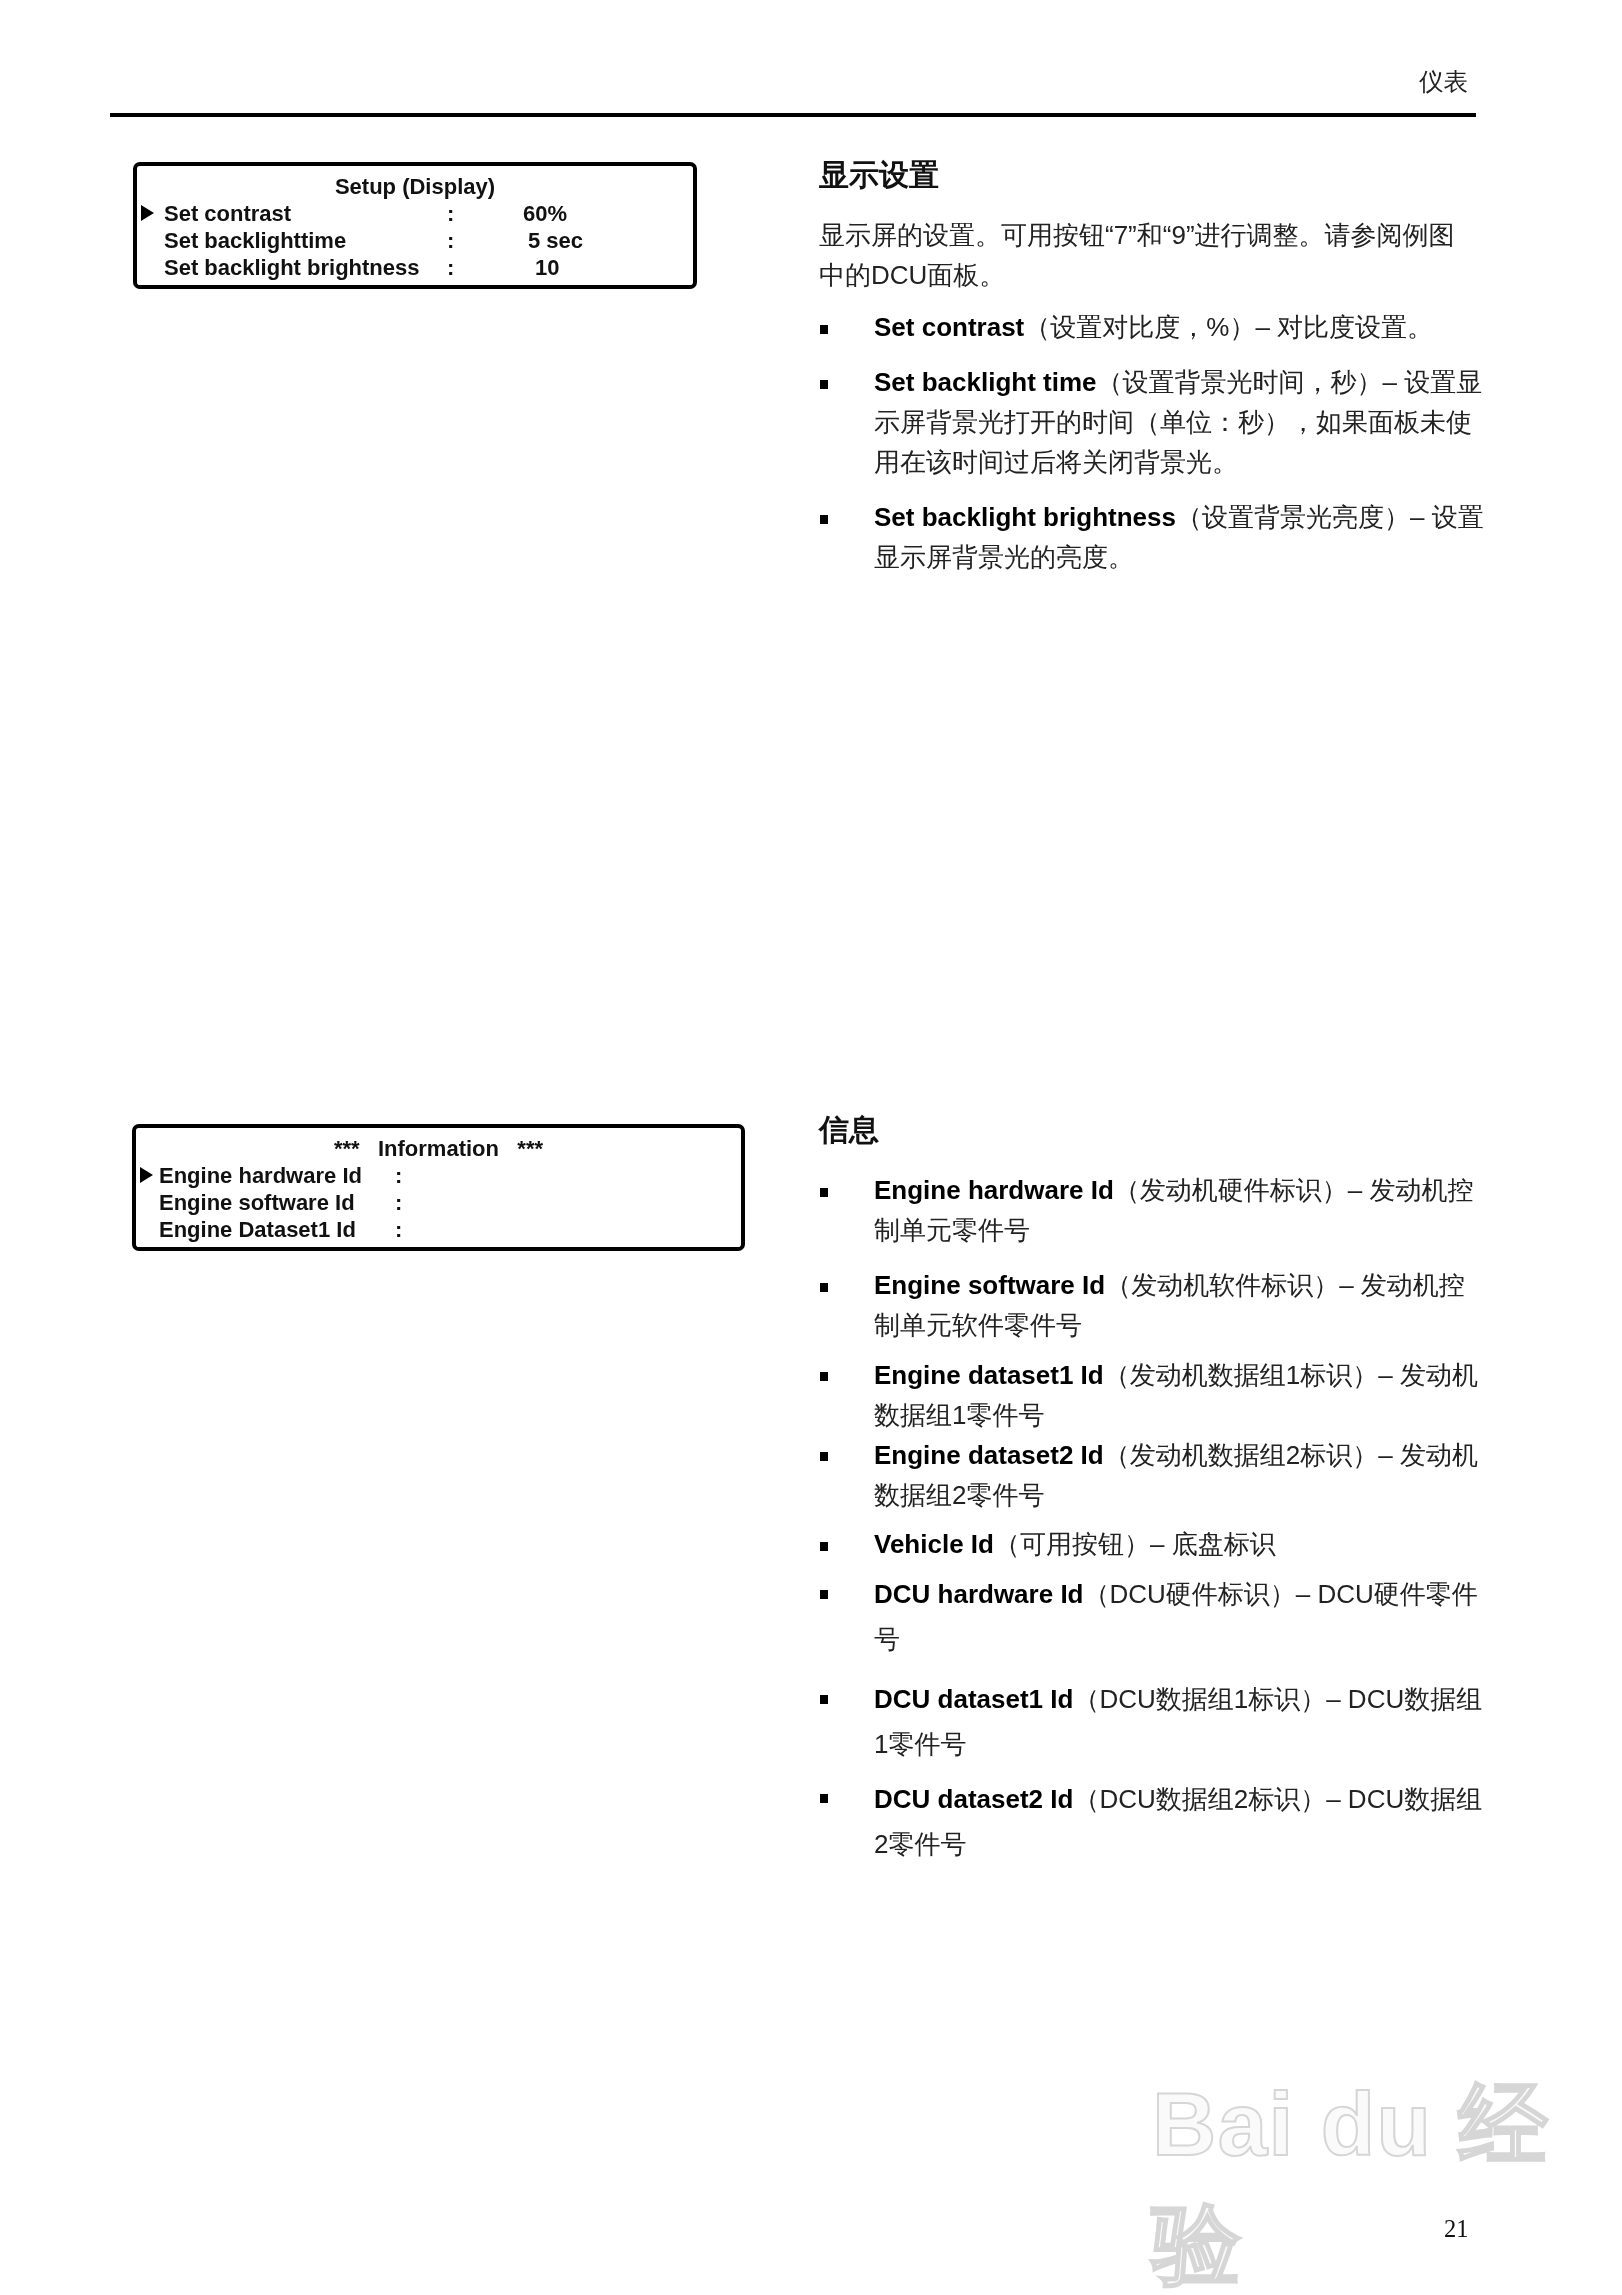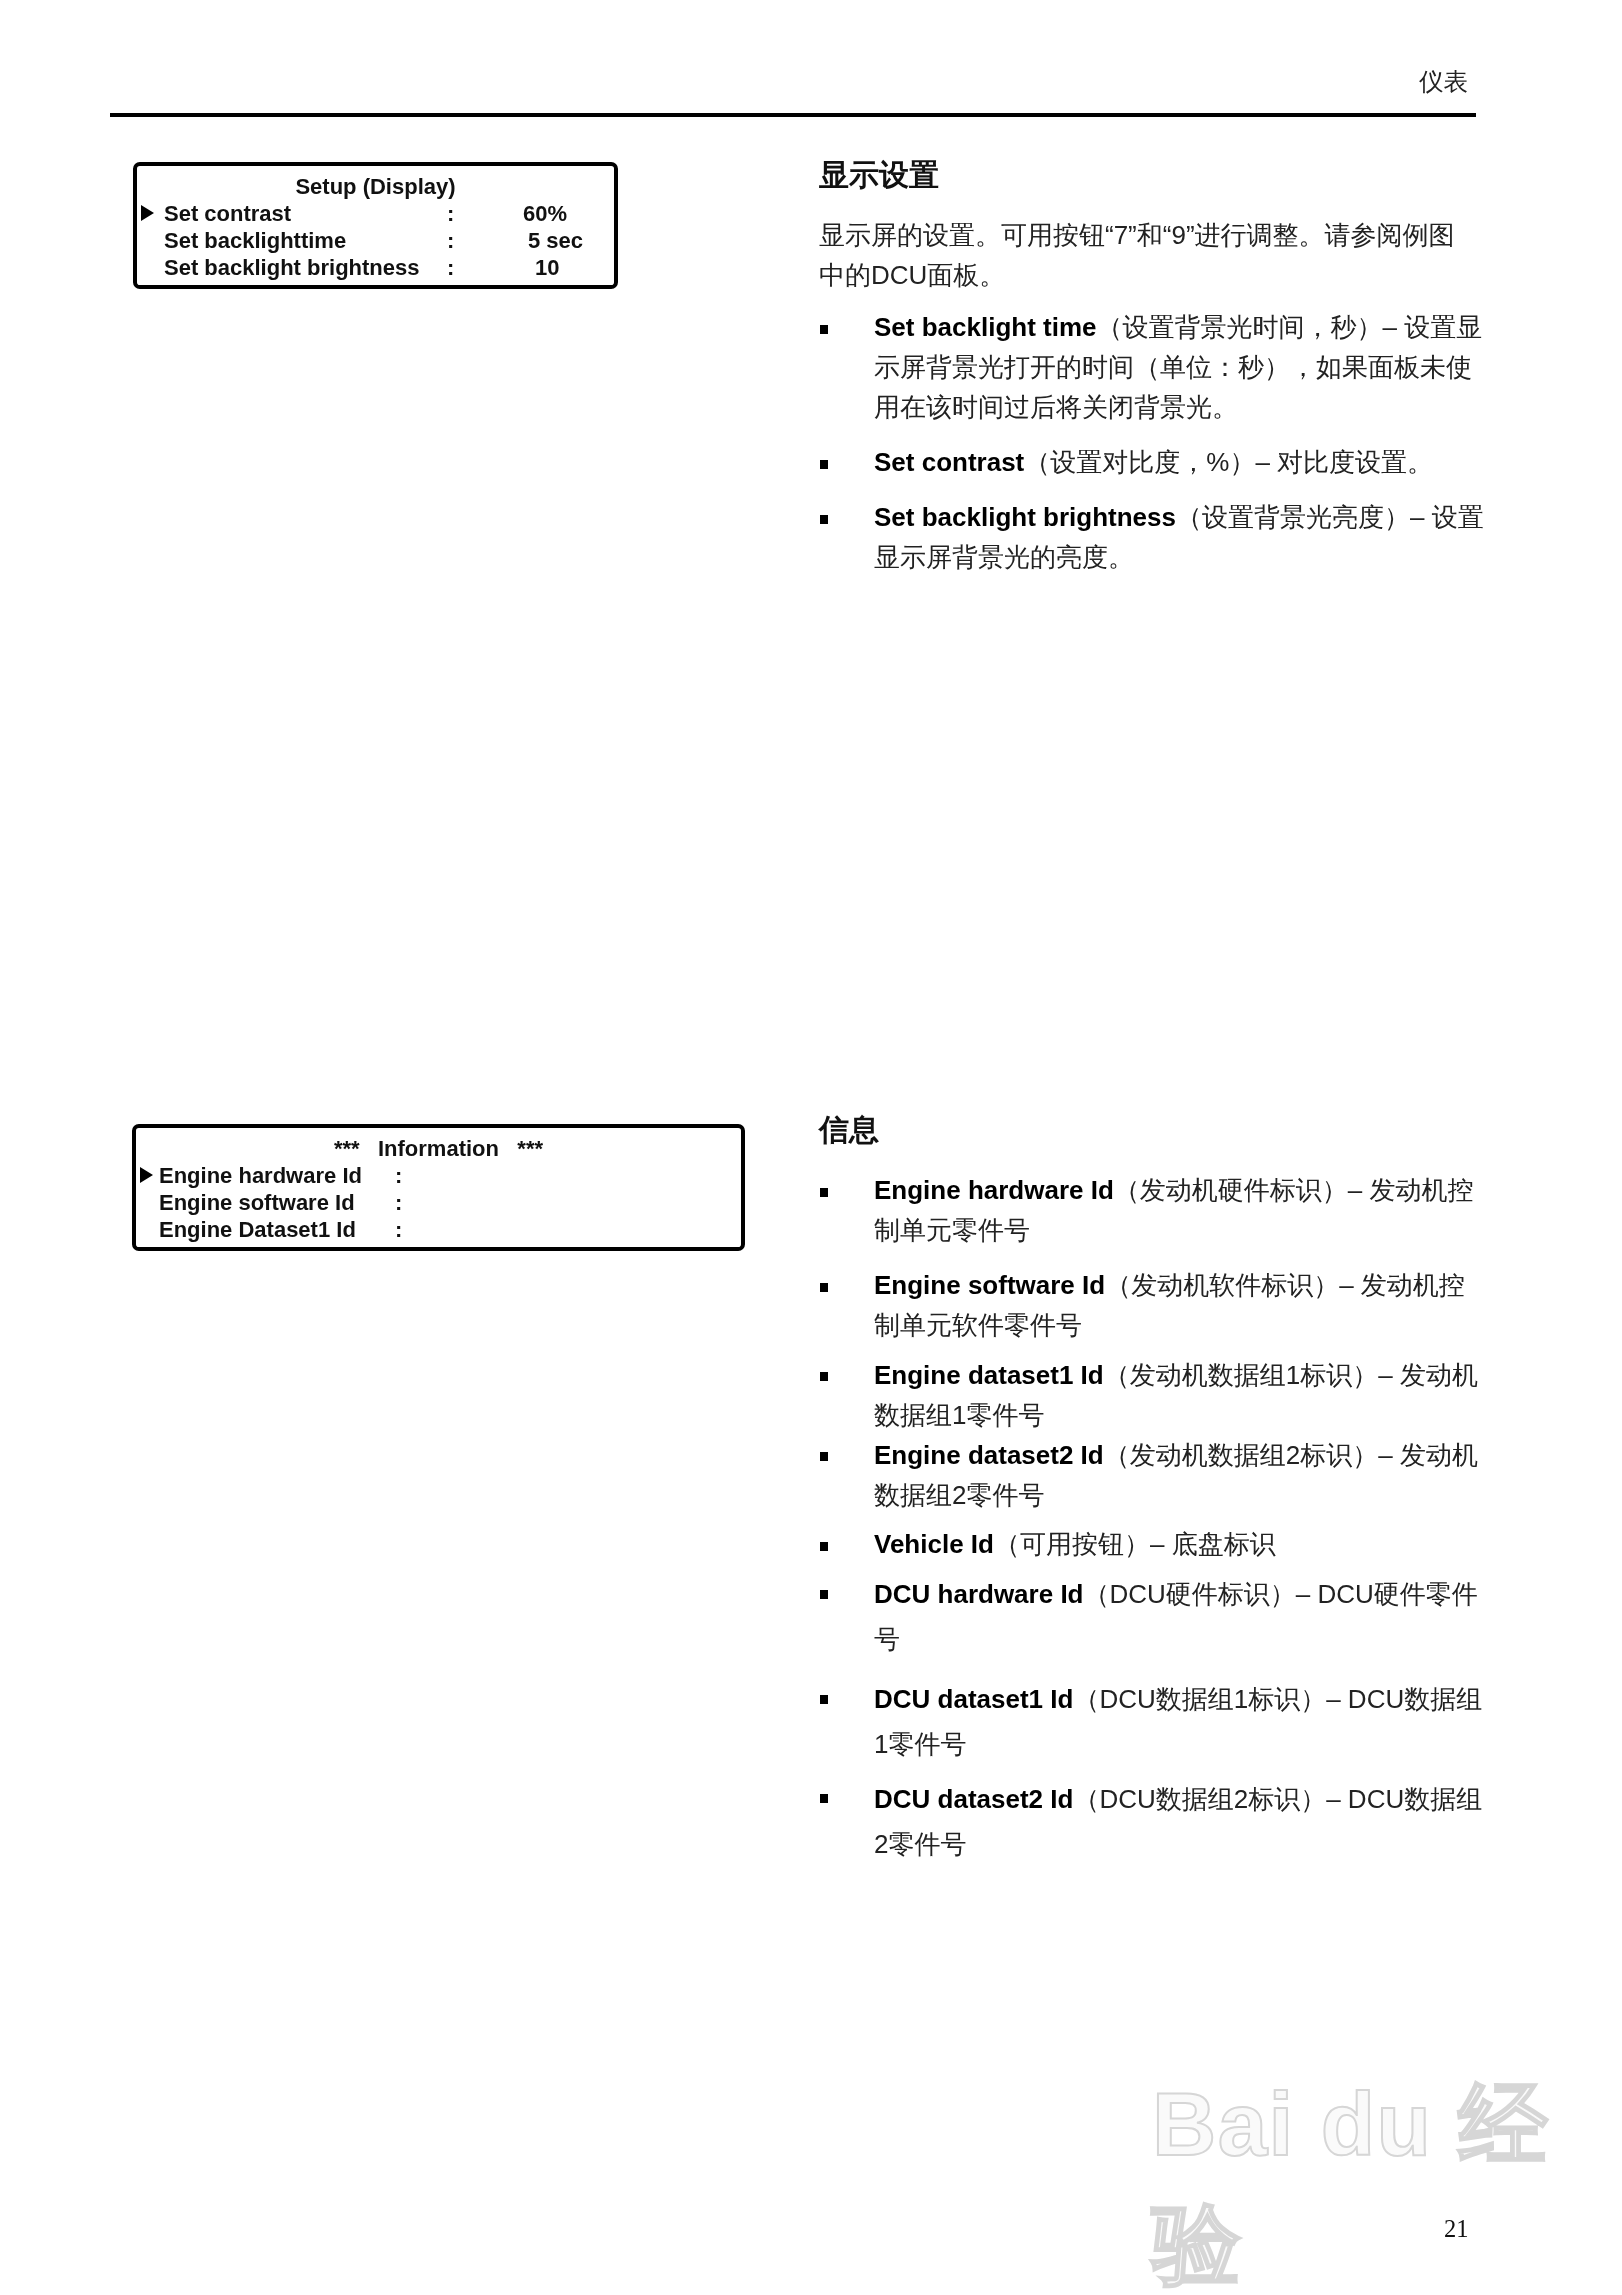--- a/index.html
+++ b/index.html
@@ -32,21 +32,21 @@
   .wm-main { font-size:89px; letter-spacing:1.4px; -webkit-text-stroke:2px #d6d6d6; color:#fafafa; }
   .wm-sub { font-size:41px; margin-top:-13.6px; -webkit-text-stroke:1.4px #d6d6d6; color:#fafafa; }
   .page-number { position:absolute; left:1444px; top:2215px; font-family:Liberation Serif, serif; font-size:24.5px; color:#111; }
 </style>
 </head>
 <body>
 
 <div class="header-title">仪表</div>
 <div class="header-rule"></div>
 
-<div class="lcd" style="left:133px; top:162px; width:485px; height:127px;">
+<div class="lcd" style="left:133px; top:162px; width:564px; height:127px;">
   <div class="lcd-title">Setup (Display)</div>
   <div class="row">
     <span class="cursor"></span>
     <span class="lbl">Set contrast</span>
     <span class="sep" style="left:310px">:</span>
     <span class="val" style="left:386px">60%</span>
   </div>
   <div class="row">
     <span class="lbl">Set backlighttime</span>
     <span class="sep" style="left:310px">:</span>
@@ -56,22 +56,22 @@
     <span class="lbl">Set backlight brightness</span>
     <span class="sep" style="left:310px">:</span>
     <span class="val" style="left:398px">10</span>
   </div>
 </div>
 
 <div class="col" style="top:155px;">
   <h2 class="h2">显示设置</h2>
   <p class="p" style="margin-top:19px; width:654px;">显示屏的设置。可用按钮“7”和“9”进行调整。请参阅例图中的DCU面板。</p>
   <ul class="bullets" style="margin-top:12.3px;">
+    <li style="margin-bottom:15px;"><span class="sq"></span><b>Set contrast</b><span>（设置对比度，%）– 对比度设置。</span></li>
     <li style="margin-bottom:15px;"><span class="sq"></span><b>Set backlight time</b><span>（设置背景光时间，秒）– 设置显示屏背景光打开的时间（单位：秒），如果面板未使用在该时间过后将关闭背景光。</span></li>
-    <li style="margin-bottom:15px;"><span class="sq"></span><b>Set contrast</b><span>（设置对比度，%）– 对比度设置。</span></li>
     <li><span class="sq"></span><b>Set backlight brightness</b><span>（设置背景光亮度）– 设置显示屏背景光的亮度。</span></li>
   </ul>
 </div>
 
 <div class="lcd" style="left:132px; top:1124px; width:613px; height:127px;">
   <div class="lcd-title" style="white-space:pre;">***   Information   ***</div>
   <div class="row">
     <span class="cursor"></span>
     <span class="lbl" style="left:23px">Engine hardware Id</span>
     <span class="sep" style="left:259px">:</span>

